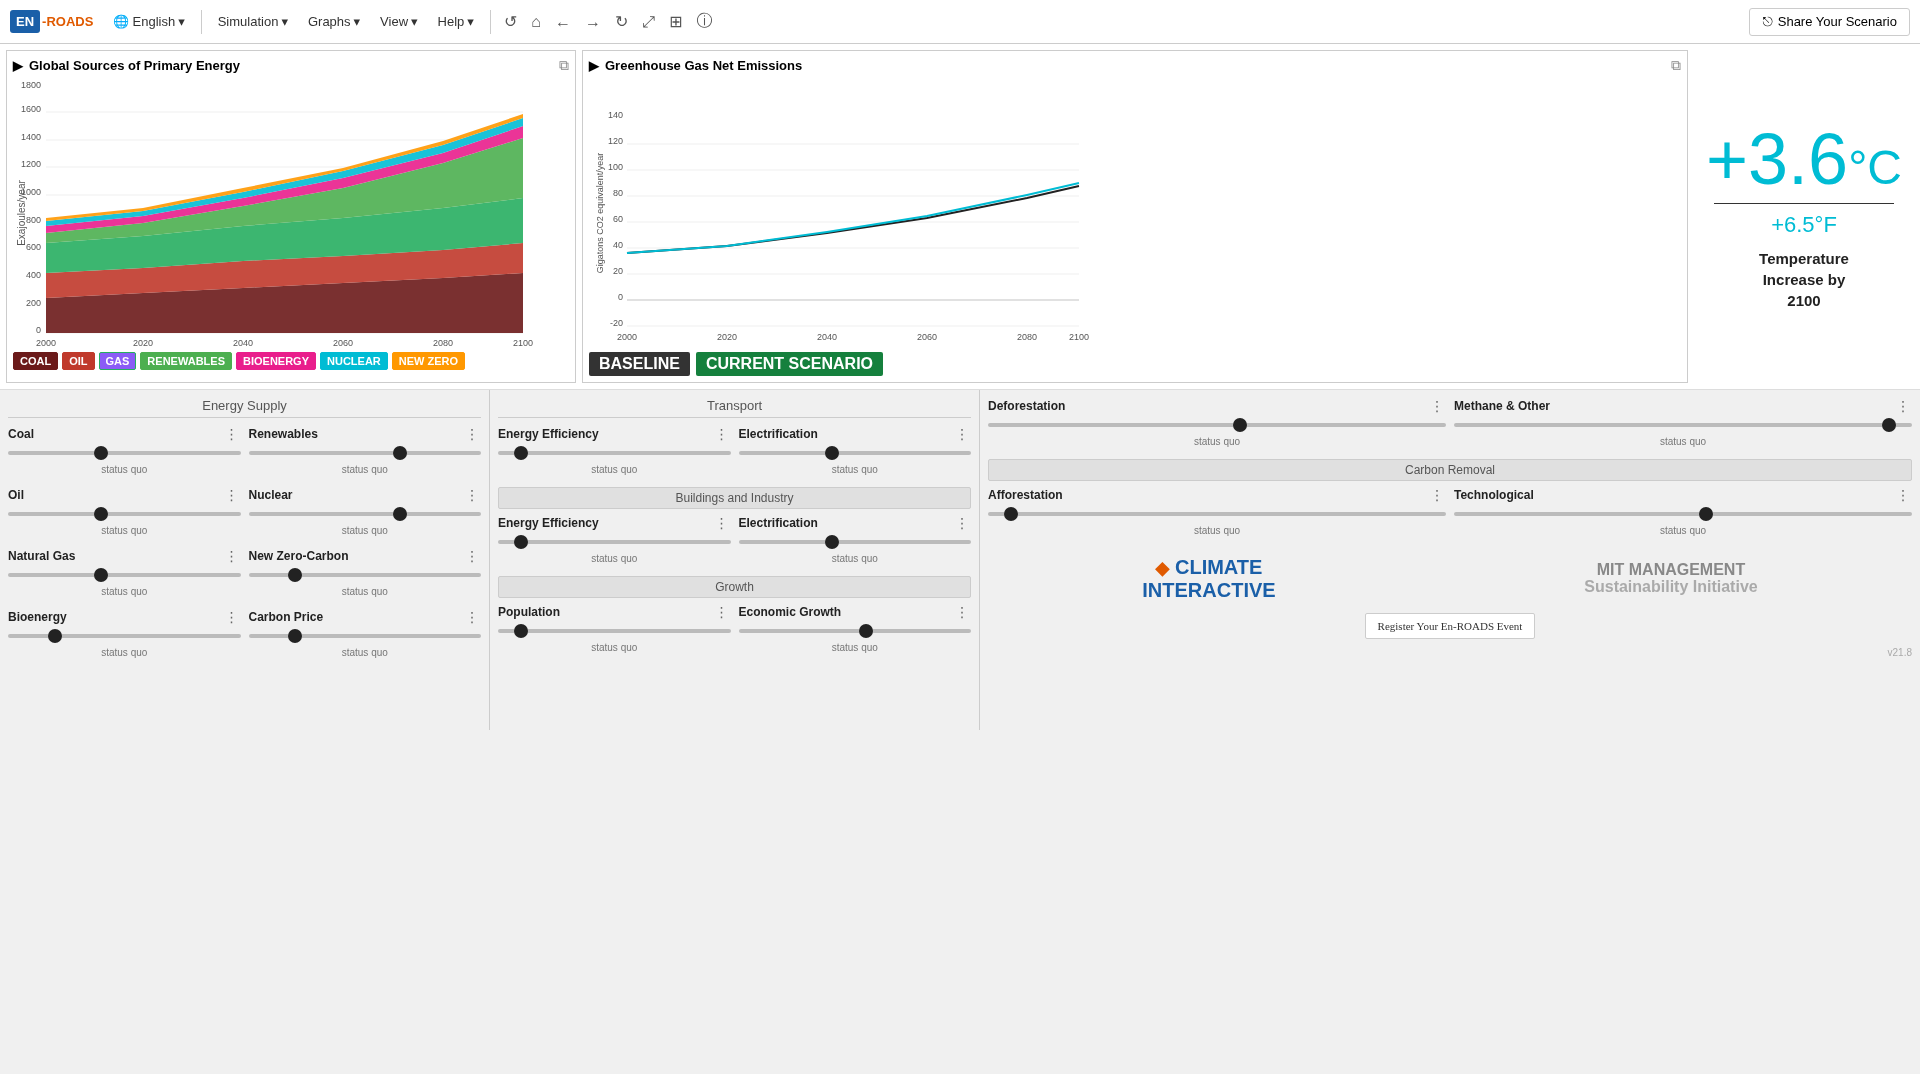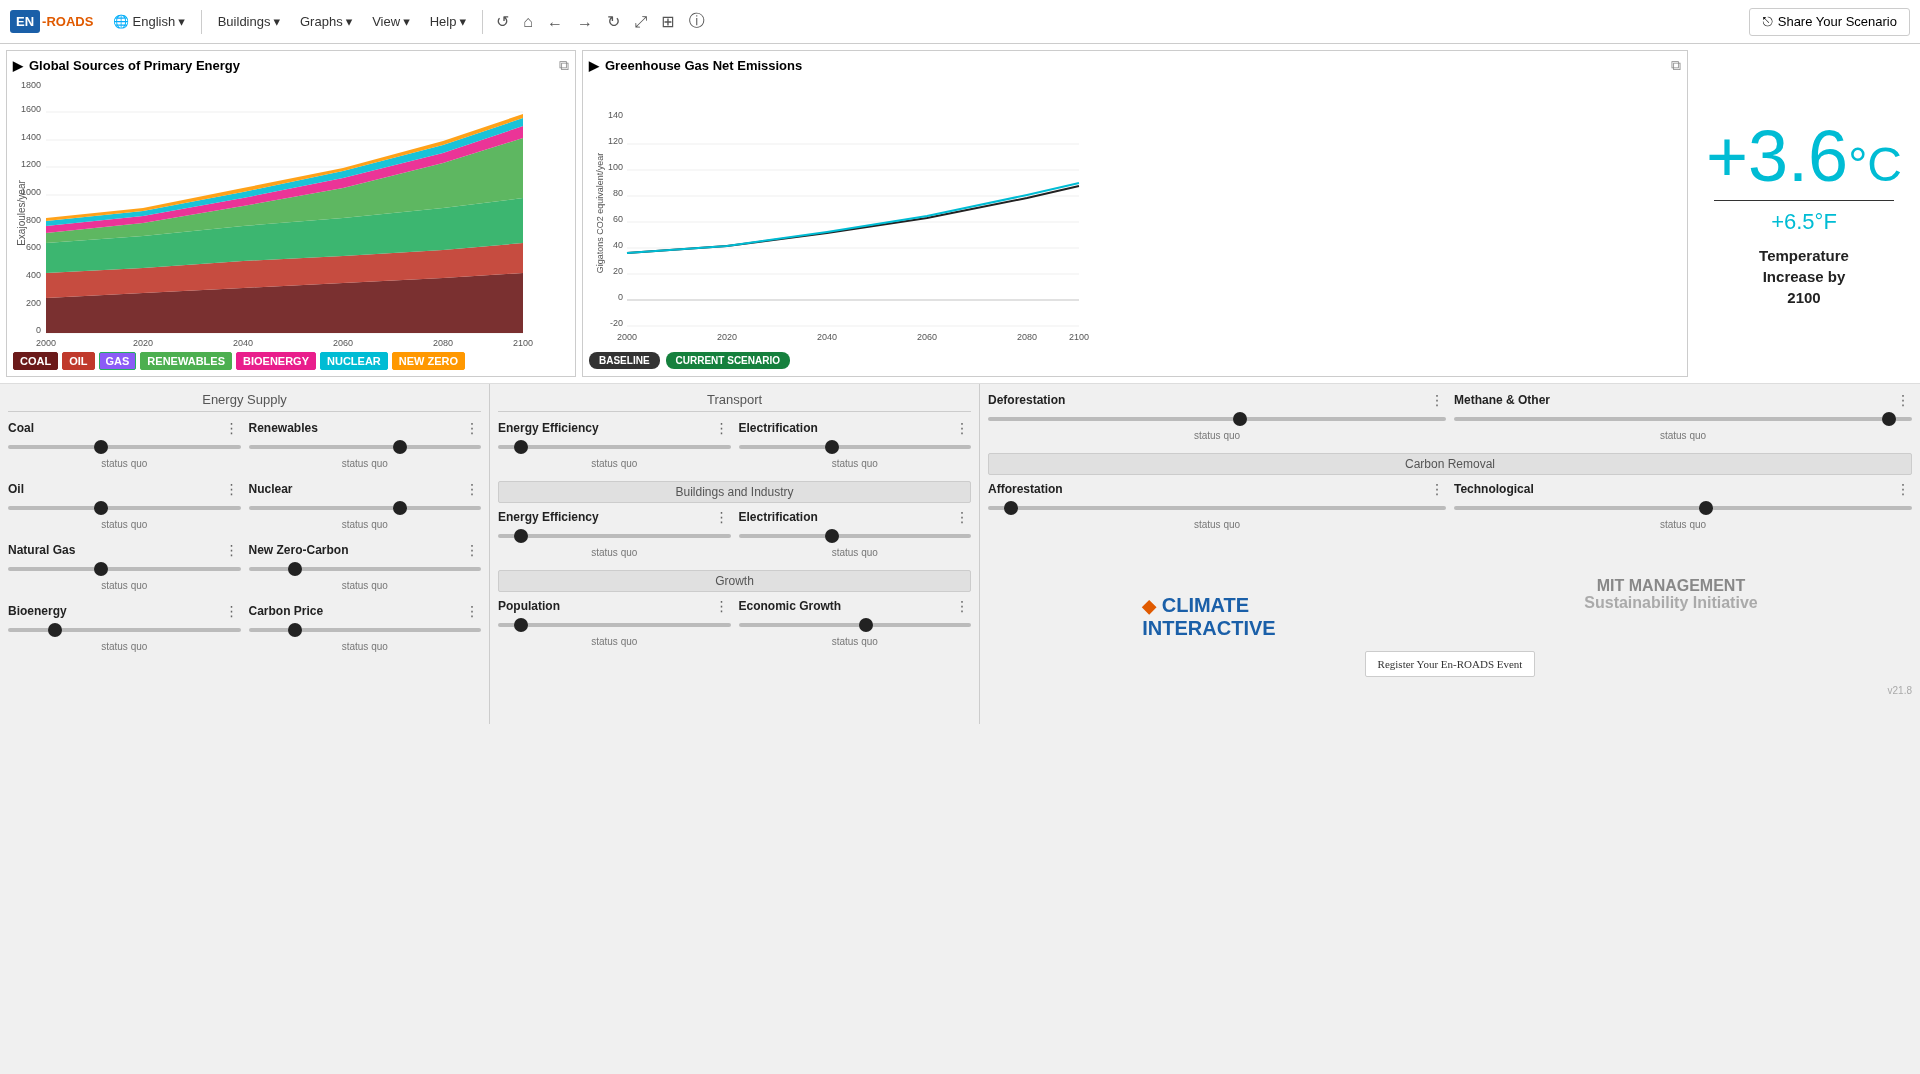--- a/index.html
+++ b/index.html
@@ -49,21 +49,21 @@
     
     .temp-panel {
       width: 220px; display: flex; flex-direction: column; align-items: center; justify-content: center;
       padding: 10px;
     }
     .temp-divider { width: 180px; height: 1px; background: #333; margin: 8px 0; }
 
     
     .baseline-legend { display: flex; gap: 6px; margin-top: 4px; align-items: center; }
     .baseline-tag {
-      padding: 3px 10px; border-radius: 8px; font-size: 10px; font-weight: bold; cursor: pointer;
+      padding: 3px 10px; border-radius: 2px; font-size: 16px; font-weight: bold; cursor: pointer;
     }
 
     
     .controls-area { display: flex; background: #f0f0f0; min-height: 340px; }
     .control-panel { flex: 1; border-right: 1px solid #ccc; padding: 8px; }
     .control-panel:last-child { border-right: none; }
     .panel-title {
       text-align: center; font-size: 13px; color: #555; border-bottom: 1px solid #ccc;
       padding-bottom: 4px; margin-bottom: 8px;
     }
@@ -107,21 +107,21 @@
     <span class="en-roads-label">-ROADS</span>
   </div>
 
   <button class="nav-btn">
     <span>🌐</span>
     <span>English</span>
     <span>▾</span>
   </button>
   <div class="nav-sep"></div>
   <button class="nav-btn">
-    <span>Buildings</span>
+    <span>Simulation</span>
     <span>▾</span>
   </button>
   <button class="nav-btn">
     <span>Graphs</span>
     <span>▾</span>
   </button>
   <button class="nav-btn">
     <span>View</span>
     <span>▾</span>
   </button>
@@ -531,21 +531,21 @@
         <div class="slider-track-container">
           <div class="slider-track">
             <div class="slider-thumb" style="left: calc(55% - 7px);"></div>
           </div>
         </div>
         <div class="slider-status">status quo</div>
       </div>
     </div>
 
     <div style="margin-top: 20px; display:flex; justify-content:space-around; align-items:center;">
-      <div style="text-align:left;margin-top:44px;">
+      <div style="text-align:center;">
         <div style="font-size:20px; font-weight:900; color:#1a5fa8; line-height:1.1;">
           <span style="color:#e05a00; font-size:18px;">◆</span>
           <span>CLIMATE</span><br>
           <span>INTERACTIVE</span>
         </div>
       </div>
       <div style="text-align:center;">
         <div style="font-size:16px; font-weight:900; color:#888; line-height:1.1;">
           <span>MIT MANAGEMENT</span><br>
           <span style="font-size:16px; color:#aaa;">Sustainability Initiative</span>

